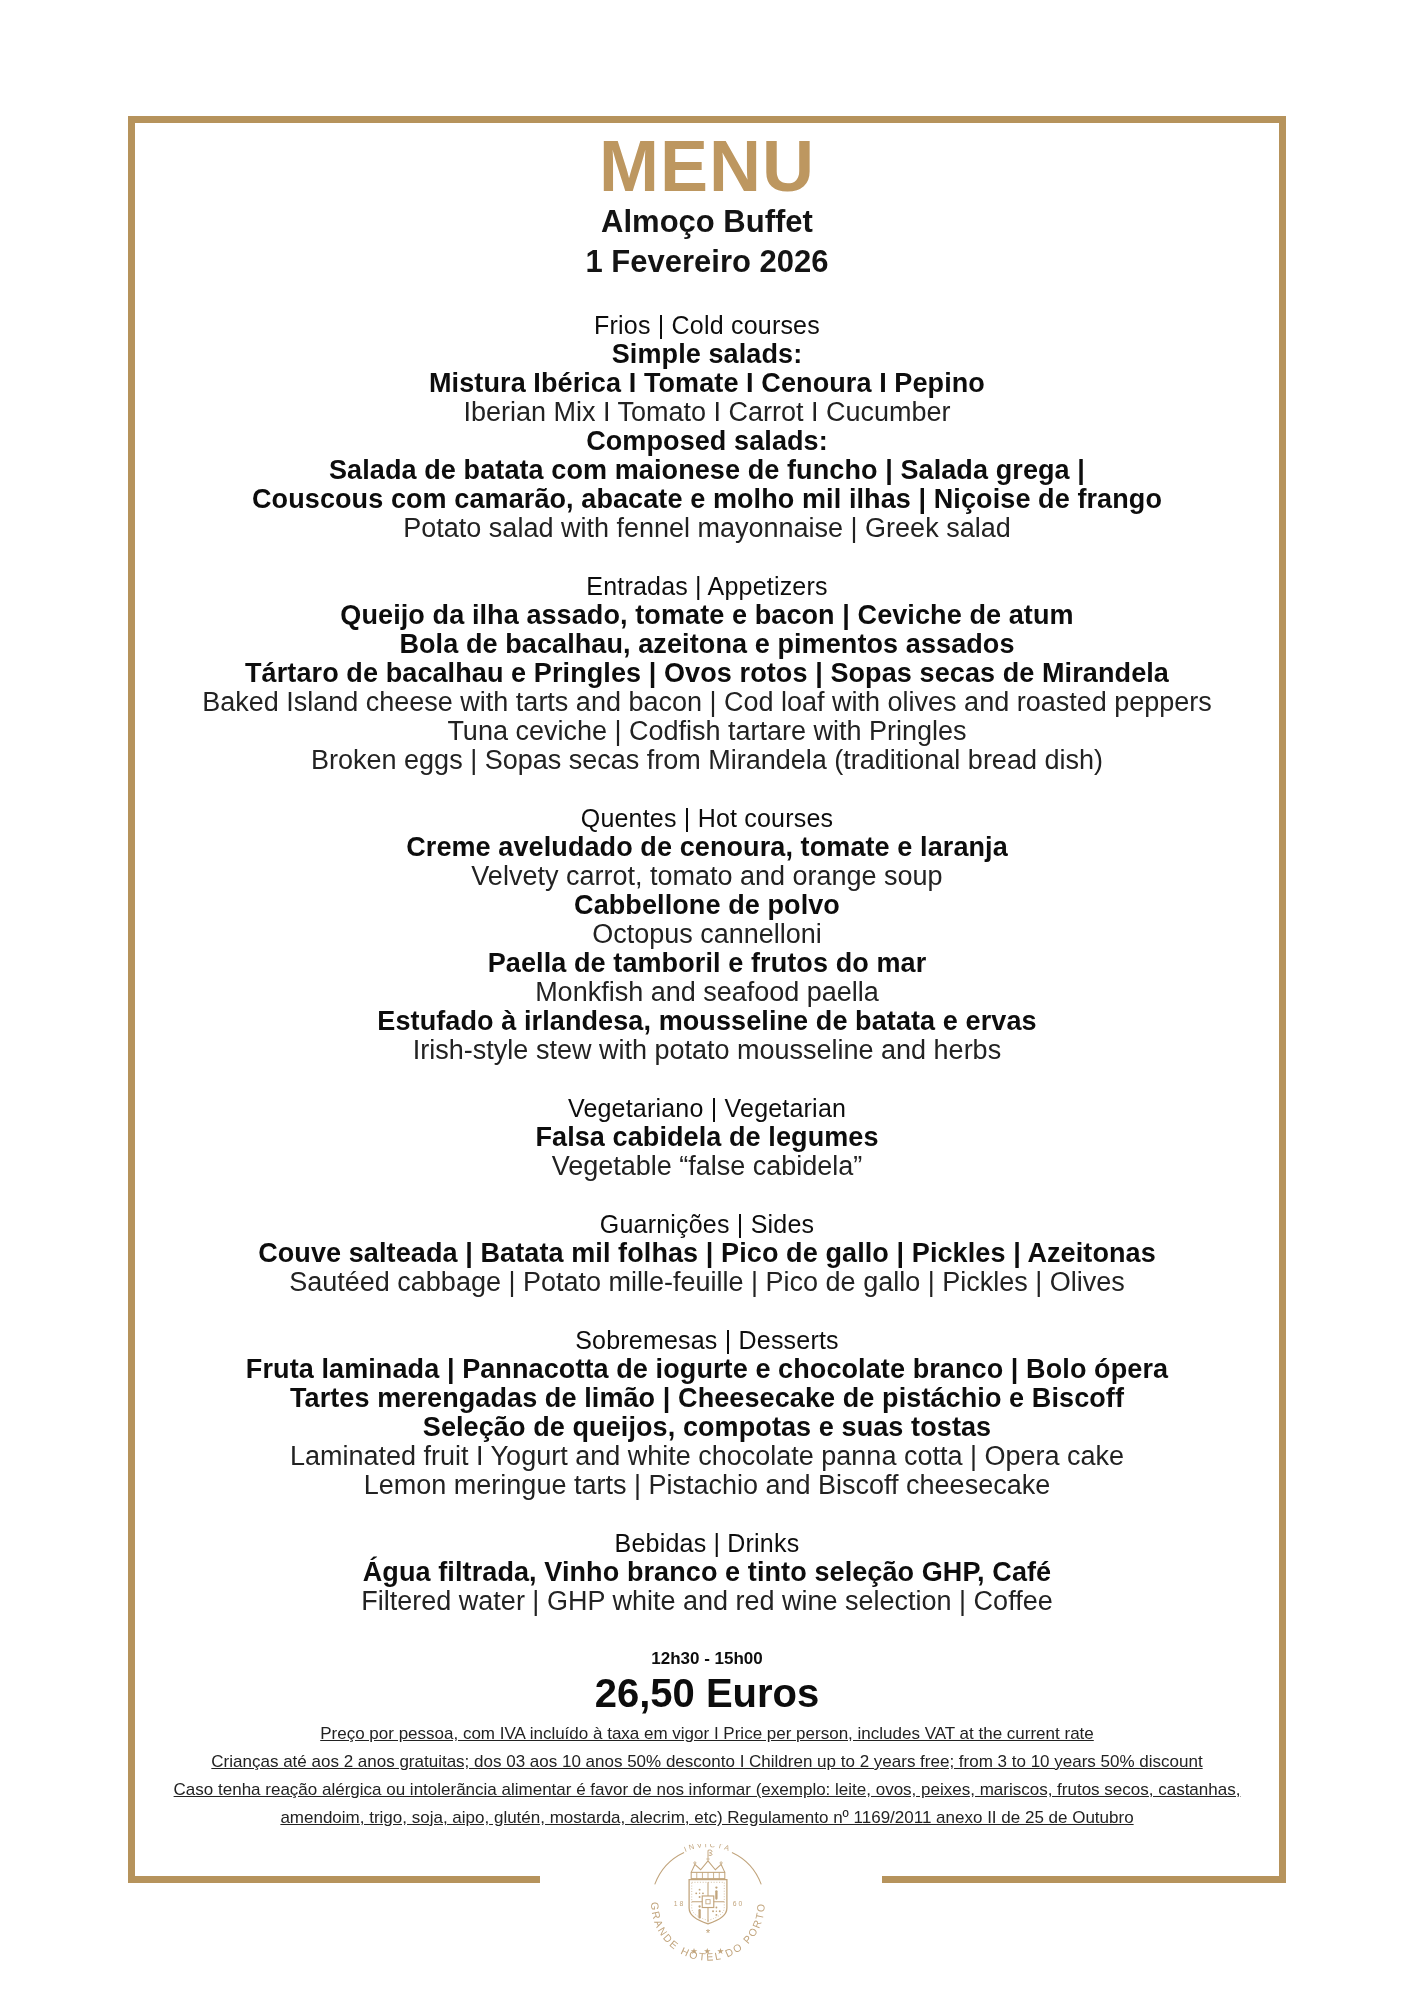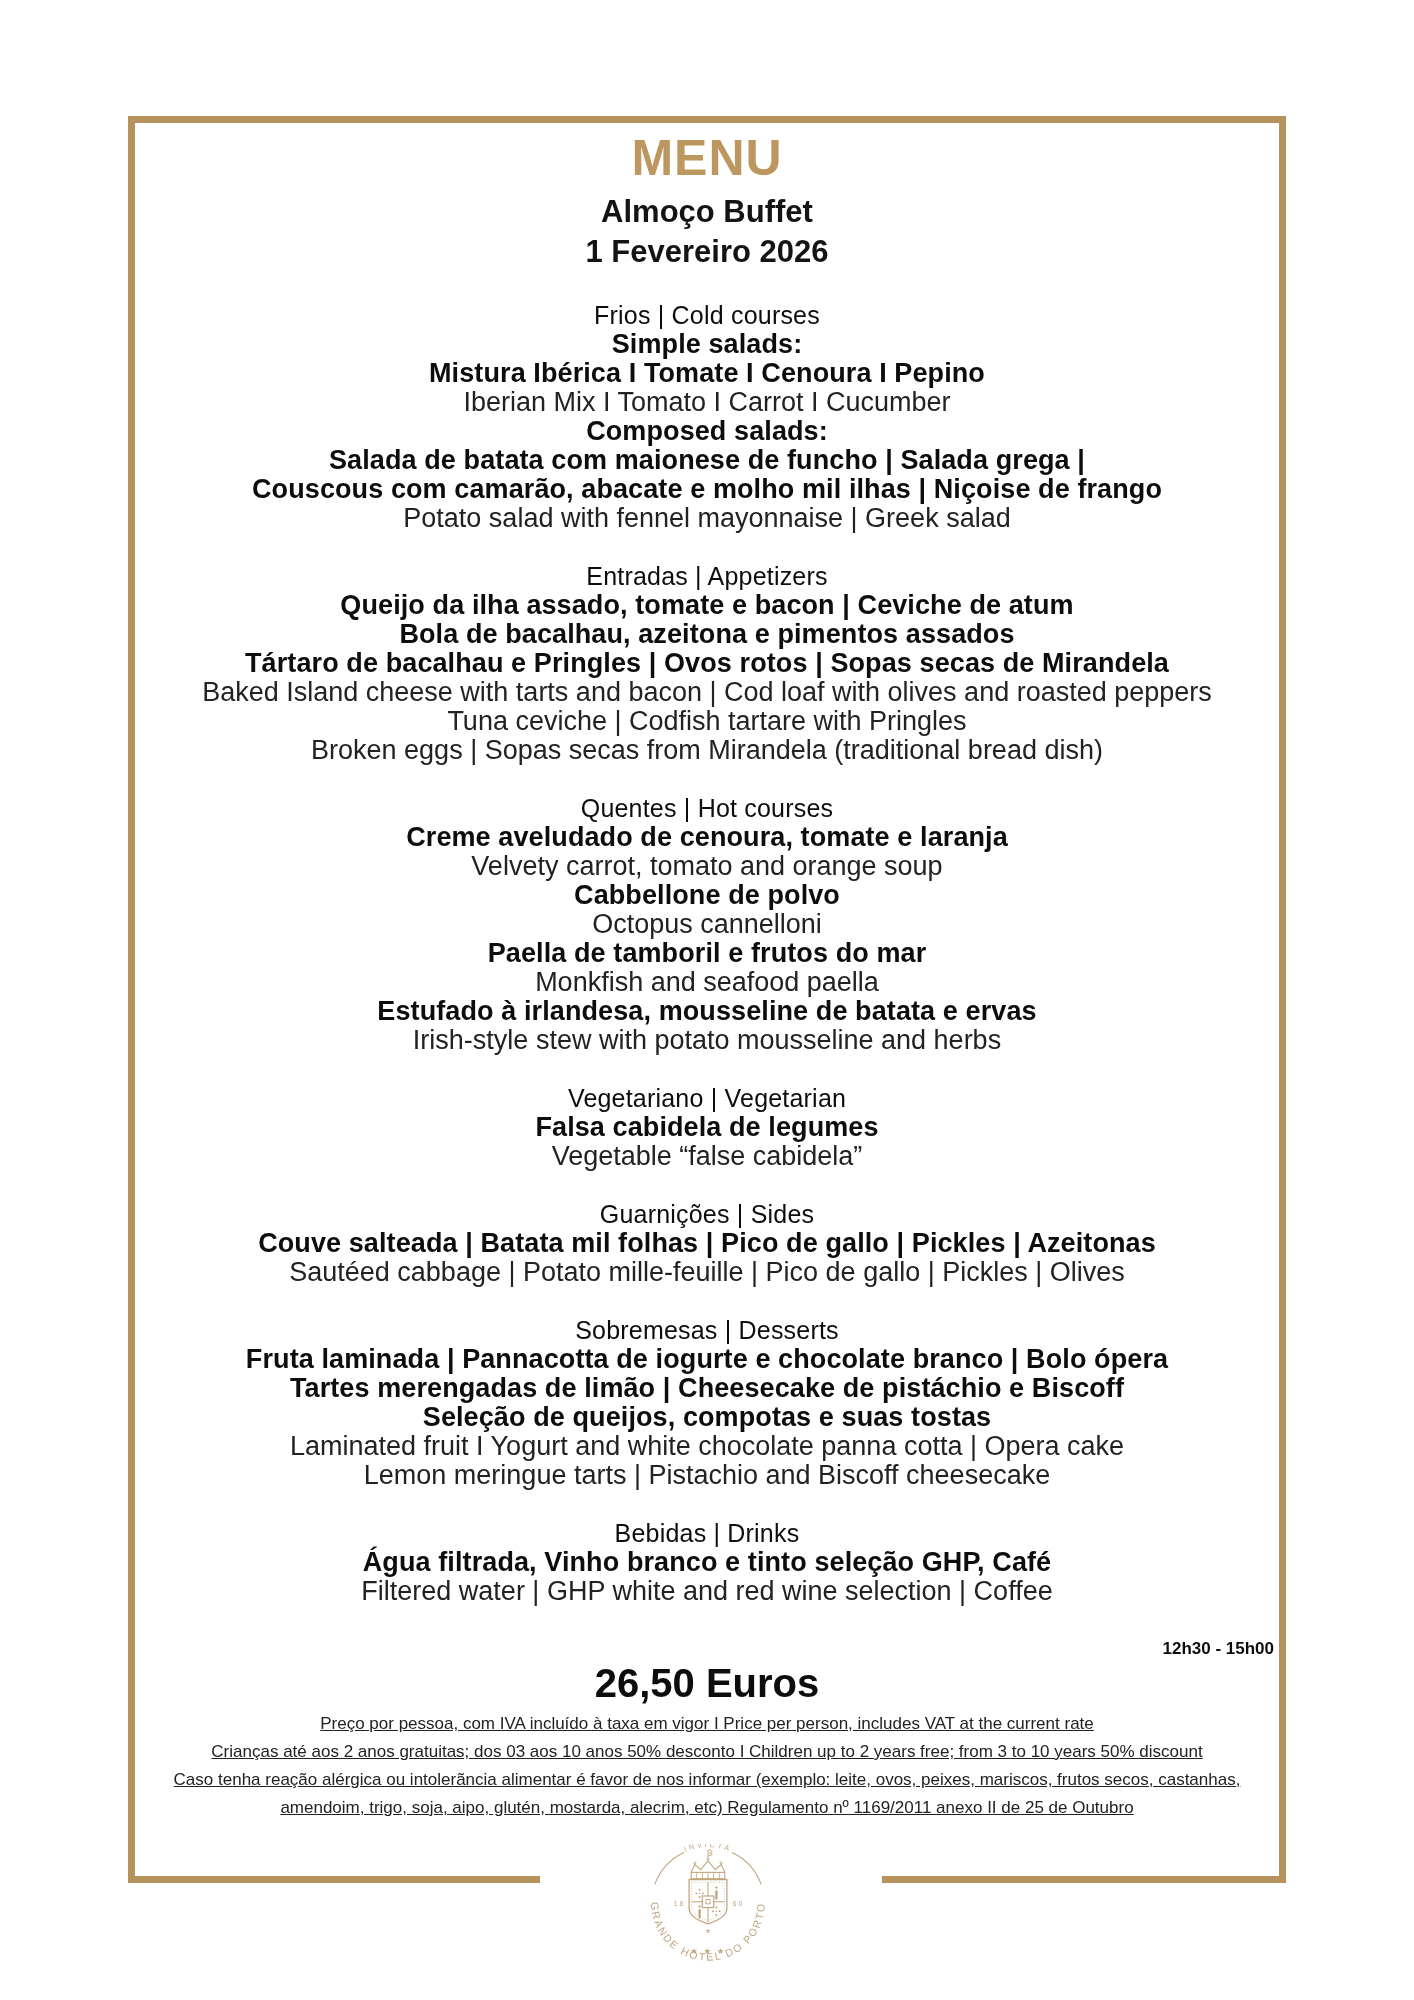--- a/index.html
+++ b/index.html
@@ -11,32 +11,32 @@
     position:absolute;left:128px;top:116px;width:1158px;height:1767px;
     box-sizing:border-box;border:7px solid var(--frame-gold,#b6935c);
   }
   .border-gap{
     position:absolute;left:540px;top:1868px;width:342px;height:24px;background:#fff;
   }
   .content{
     position:absolute;left:140px;right:140px;top:130px;text-align:center;
   }
   .menu-title{
-    margin:0;font-size:50px;line-height:56px;font-weight:700;letter-spacing:1px;
+    margin:8px;font-size:72px;line-height:56px;font-weight:700;letter-spacing:1px;
     color:var(--title-gold,#bd9760);
   }
   .menu-subtitle{margin:6px 0 0;font-size:31px;line-height:40px;font-weight:700;color:#141414;}
   .menu-date{margin:0;font-size:31px;line-height:40px;font-weight:700;color:#141414;}
   .section-title{
     margin:28px 0 0;font-size:25px;line-height:30px;font-weight:400;color:#0d0d0d;letter-spacing:.2px;
   }
   .item{margin:0;font-size:27px;line-height:29px;}
   .item.bold{font-weight:700;color:#0d0d0d;letter-spacing:.1px;}
   .item.light{font-weight:400;color:#222;}
-  .hours{margin:32px 0 0;font-size:17px;line-height:22px;font-weight:700;color:#0d0d0d;text-align:right;}
+  .hours{margin:32px 0 0;font-size:17px;line-height:22px;font-weight:700;color:#0d0d0d;}
   .price{margin:0;font-size:40px;line-height:46px;font-weight:700;color:#0d0d0d;}
   .notes{margin:4px 0 0;}
   .note-line{margin:0;font-size:17px;line-height:28px;font-weight:400;color:#222;text-decoration:underline;}
   .logo{
     position:absolute;left:645px;top:1844px;width:126px;height:126px;
     color:var(--logo-gold,#c1a47c);
   }
   .logo text,.logo textPath{fill:currentColor;}
   .logo .stroked{stroke:currentColor;fill:none;}
 </style>

